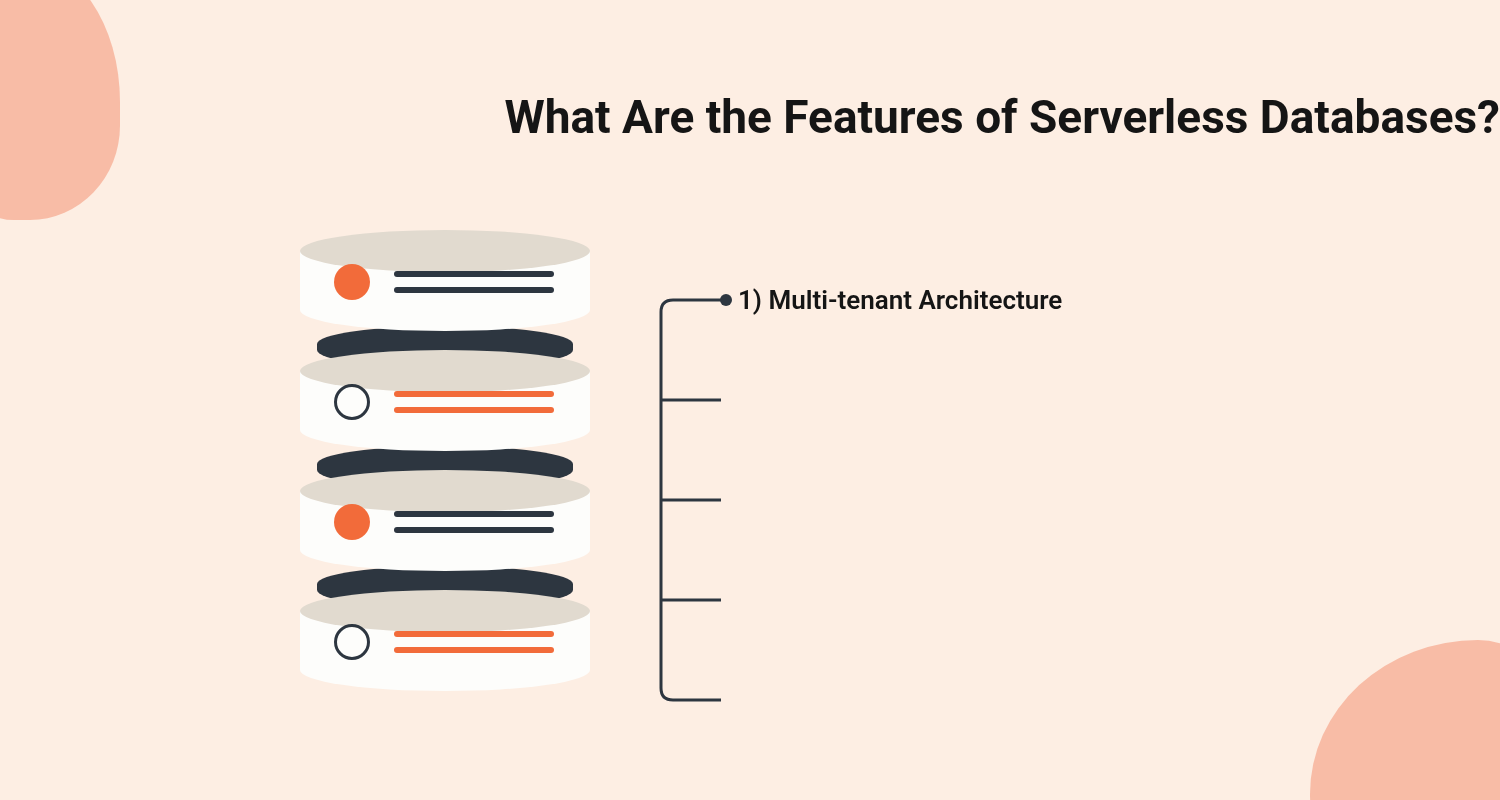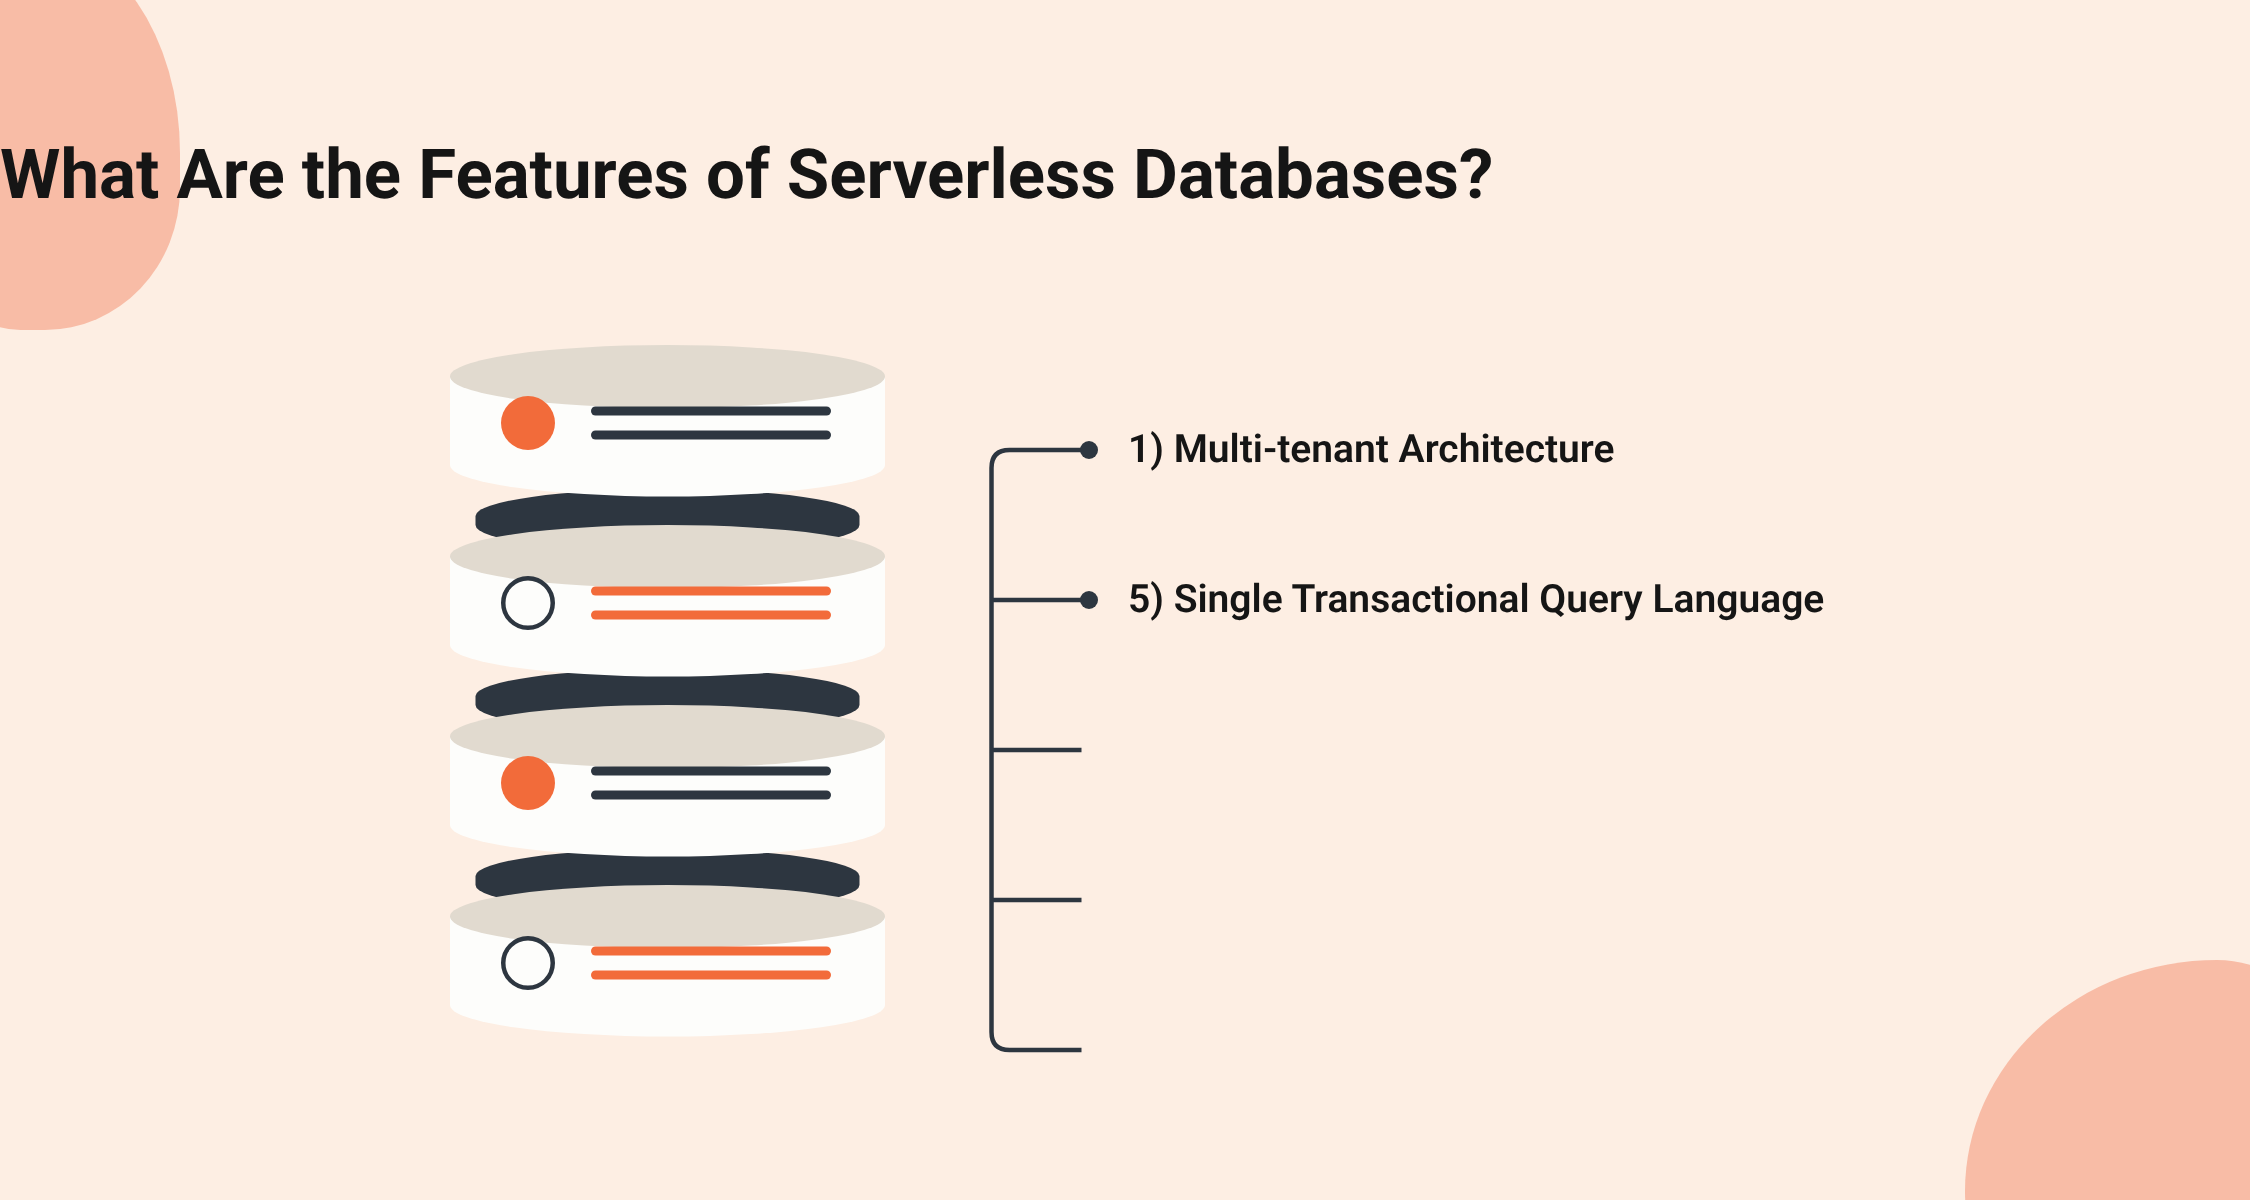--- a/index.html
+++ b/index.html
@@ -22,21 +22,21 @@
     position: absolute;
     bottom: -120px; right: -90px;
     width: 280px; height: 280px;
     background: #f8bca6;
     border-radius: 60% 40% 55% 45% / 55% 60% 40% 45%;
   }
   .title {
     position: absolute;
     top: 90px;
     left: 0; right: 0;
-    text-align: left;
+    text-align: right;
     font-size: 46px;
     font-weight: 700;
     color: #151515;
   }
   
   .db {
     position: absolute;
     left: 300px;
     top: 230px;
     width: 290px;
@@ -88,21 +88,21 @@
   }
   
   .features {
     position: absolute;
     left: 720px;
     top: 250px;
   }
   .feature {
     display: flex;
     align-items: center;
-    gap: 20px;
+    gap: 6px;
     height: 100px;
     text-align: right;
   }
   .bullet {
     width: 12px; height: 12px;
     background: #2d3640;
     border-radius: 50%;
   }
   .feature-label {
     font-size: 26px;
@@ -184,17 +184,13 @@
            M8 150 L68 150
            M8 250 L68 250
            M8 350 L68 350" fill="none" stroke="#2d3640" stroke-width="3"></path>
 </svg>
 
 <div class="features">
   <div class="feature">
     <div class="bullet"></div>
     <div class="feature-label">1) Multi-tenant Architecture</div>
   </div>
-  <div class="feature">
-    <div class="bullet"></div>
-    <div class="feature-label">5) Single Transactional Query Language</div>
-  </div>
 </div>
 
 </body></html>

